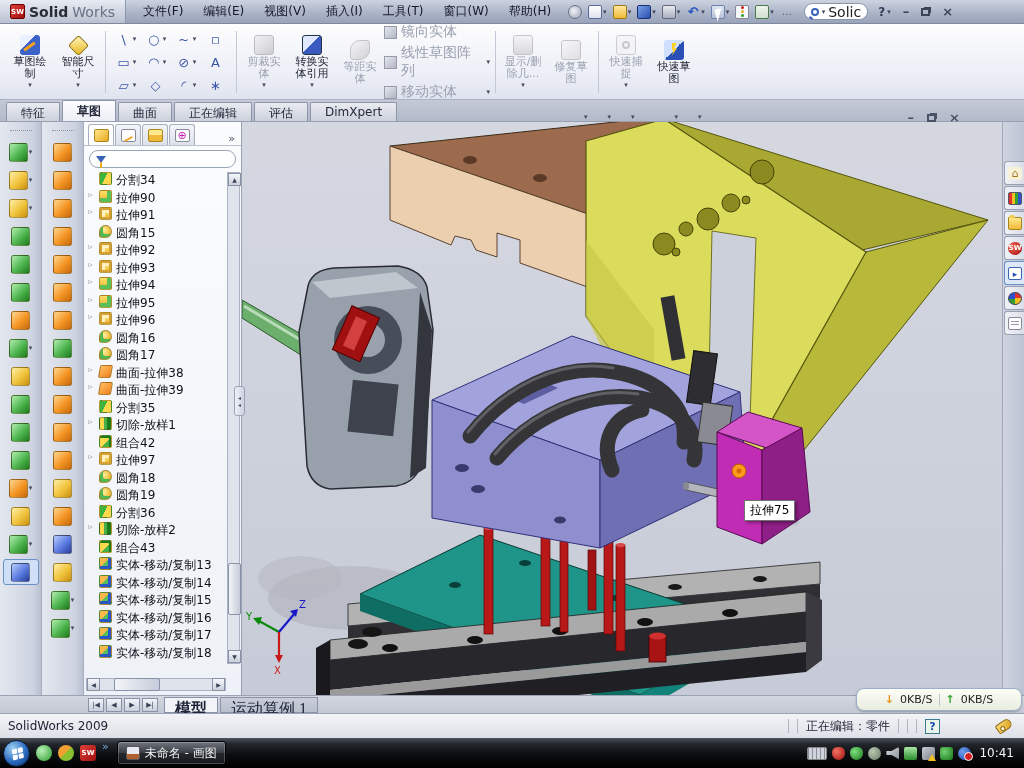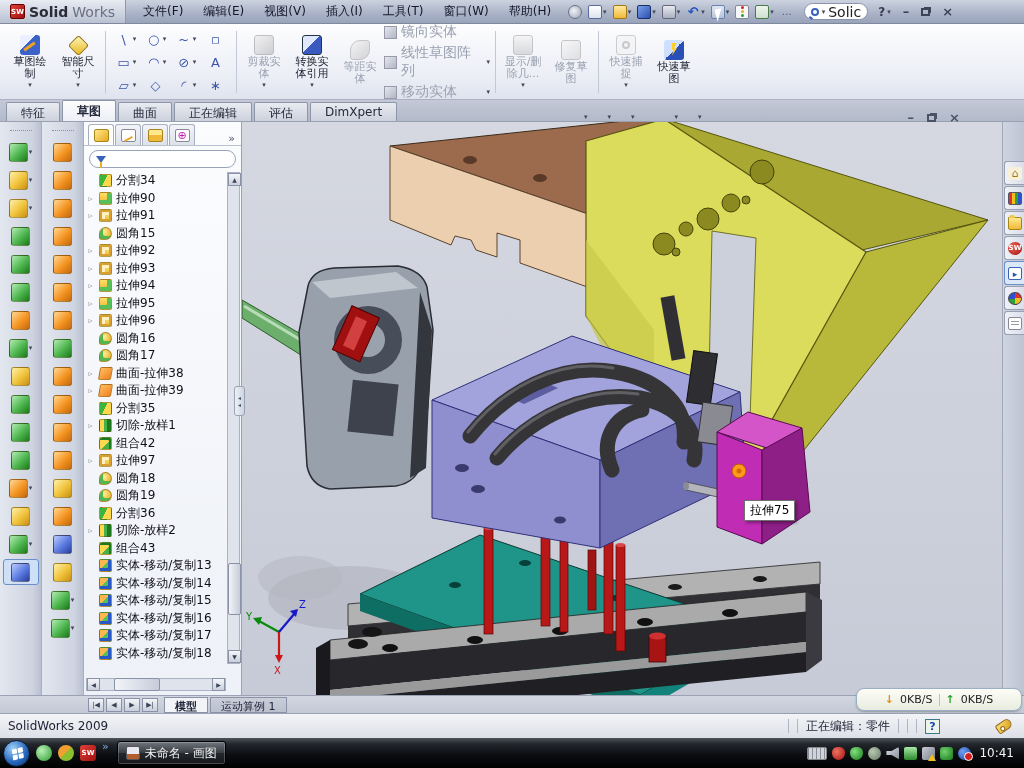--- a/index.html
+++ b/index.html
@@ -96,21 +96,21 @@
   .tt-feat{background:linear-gradient(135deg,#ffe98a,#e8a820);border:1px solid #906;border-color:#a8851a;}
   .tt-prop{background:#fff;border:1px solid #889;position:relative;}
   .tt-prop:after{content:"";position:absolute;left:2px;top:8px;width:9px;height:2px;background:#f0a020;transform:rotate(-30deg);}
   .tt-conf{background:linear-gradient(180deg,#ffe98a 50%,#f0b93a 50%);border:1px solid #a8851a;}
   .tt-dimx{background:#fff;border:1px solid #889;color:#c020b0;font-size:11px;line-height:12px;text-align:center;}
   .ttmore{margin-left:auto;margin-right:6px;font-size:11px;color:#4a5068;}
   #filterrow{margin:4px 5px;height:18px;border:1px solid #9aa4b8;border-radius:9px;background:#fff;display:flex;align-items:center;padding:0 6px;gap:4px;}
   .funnel{width:0;height:0;border-left:5px solid transparent;border-right:5px solid transparent;border-top:7px solid #3a62b8;position:relative;}
   .funnel:after{content:"";position:absolute;left:-1px;top:-1px;width:2px;height:6px;background:#e8b020;}
   #treelist{position:absolute;left:2px;top:50px;width:138px;height:492px;overflow:hidden;}
-  .tree-row{display:flex;align-items:center;height:17.5px;gap:4px;}
+  .tree-row{display:flex;height:17.5px;gap:4px;}
   .tw{width:9px;font-size:8px;color:#8a92a4;text-align:center;}
   .ti{width:13px;height:13px;border-radius:2px;border:1px solid rgba(90,70,10,.45);flex:none;}
   .tl{font-size:12px;color:#101018;white-space:nowrap;}
   .split{background:linear-gradient(115deg,#3db53d 45%,#ffd84d 45%);}
   .extrA{background:linear-gradient(180deg,#ffe066,#f0b030);box-shadow:inset -4px -4px 0 #58c058;}
   .extrB{background:linear-gradient(180deg,#ffe98a,#f0bc3a);box-shadow:inset 0 0 0 2px #d8a030,inset 3px 3px 0 2px #fff2c0;}
   .fillet{background:radial-gradient(circle at 35% 35%,#fff0a0,#f0c040 60%,#c89020);border-radius:50% 50% 50% 3px;box-shadow:inset 3px -3px 0 #50b850;}
   .surf{background:linear-gradient(135deg,#ffc060,#f08020);transform:skewX(-10deg);}
   .cutloft{background:linear-gradient(90deg,#ffd84d 32%,#48b048 32%,#48b048 62%,#1d7a1d 62%);}
   .combine{background:linear-gradient(135deg,#ffd84d 55%,#48b048 55%);box-shadow:inset -2px 2px 0 #1d7a1d;}
@@ -150,21 +150,21 @@
   .tp-exp:before{content:"";position:absolute;left:0;top:-3px;width:6px;height:3px;background:#f0c952;border-radius:2px 2px 0 0;}
   .tp-sw{background:radial-gradient(circle at 35% 35%,#f06050,#a01010);border-radius:50%;color:#fff;font-size:7px;line-height:13px;text-align:center;font-weight:bold;}
   .tp-pal{background:#fff;border:1px solid #3a62b8;color:#2a50b0;font-size:9px;line-height:12px;text-align:center;}
   .tp-app{background:conic-gradient(#e03030 0 25%,#f0c020 0 50%,#30a030 0 75%,#3050d0 0);border-radius:50%;border:1px solid #445;}
   .tp-doc{background:#fff;border:1px solid #889;position:relative;}
   .tp-doc:after{content:"";position:absolute;left:2px;top:3px;width:8px;height:1px;background:#99a;box-shadow:0 3px 0 #99a;}
 
   
   #bottombar{left:0;top:695px;width:1024px;height:18px;background:linear-gradient(180deg,#d2d6e0,#c2c8d4);border-top:1px solid #9aa2b4;display:flex;align-items:center;padding-left:88px;gap:2px;}
   .navb{width:16px;height:14px;background:linear-gradient(180deg,#f2f4f8,#c9cfdc);border:1px solid #8a92a8;font-size:7px;color:#3a4258;display:flex;align-items:center;justify-content:center;}
-  .dtab{height:16px;padding:1px 10px;font-size:11px;color:#20243a;background:linear-gradient(180deg,#c9ced9,#bac0cd);border:1px solid #8a92a8;}
+  .dtab{height:16px;padding:1px 10px;font-size:16px;color:#20243a;background:linear-gradient(180deg,#c9ced9,#bac0cd);border:1px solid #8a92a8;font-family:Liberation Serif, serif;}
   .dtab.active{background:#f1f3f7;font-weight:bold;}
 
   
   #statusbar{left:0;top:713px;width:1024px;height:25px;background:linear-gradient(180deg,#f3f4f7,#dde0e7);border-top:1px solid #9aa2b4;display:flex;align-items:center;font-size:12px;color:#1c2030;}
   #statusbar .lefttxt{margin-left:8px;}
   #statusbar .right{margin-left:auto;display:flex;align-items:center;gap:8px;margin-right:12px;}
   .sep{width:1px;height:14px;background:#b0b6c4;}
   #helpchip{width:15px;height:15px;background:#eaf4ea;border:1px solid #3a7a8a;color:#1a4ab0;font-size:11px;font-weight:bold;text-align:center;line-height:14px;}
   #tagicon{width:16px;height:10px;background:linear-gradient(135deg,#ffe070,#d8a020);border:1px solid #906810;border-radius:2px 5px 5px 2px;transform:rotate(-35deg);position:relative;}
   #tagicon:after{content:"";position:absolute;left:2px;top:3px;width:3px;height:3px;border-radius:50%;background:#fff;border:1px solid #906810;}

